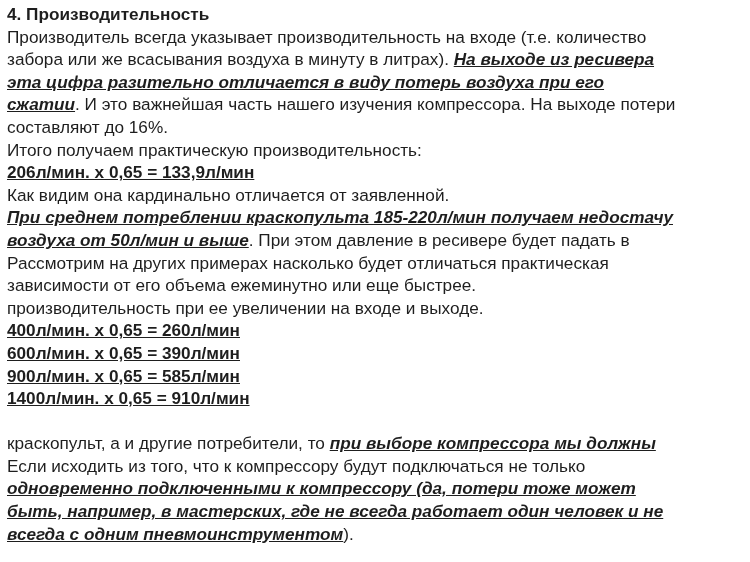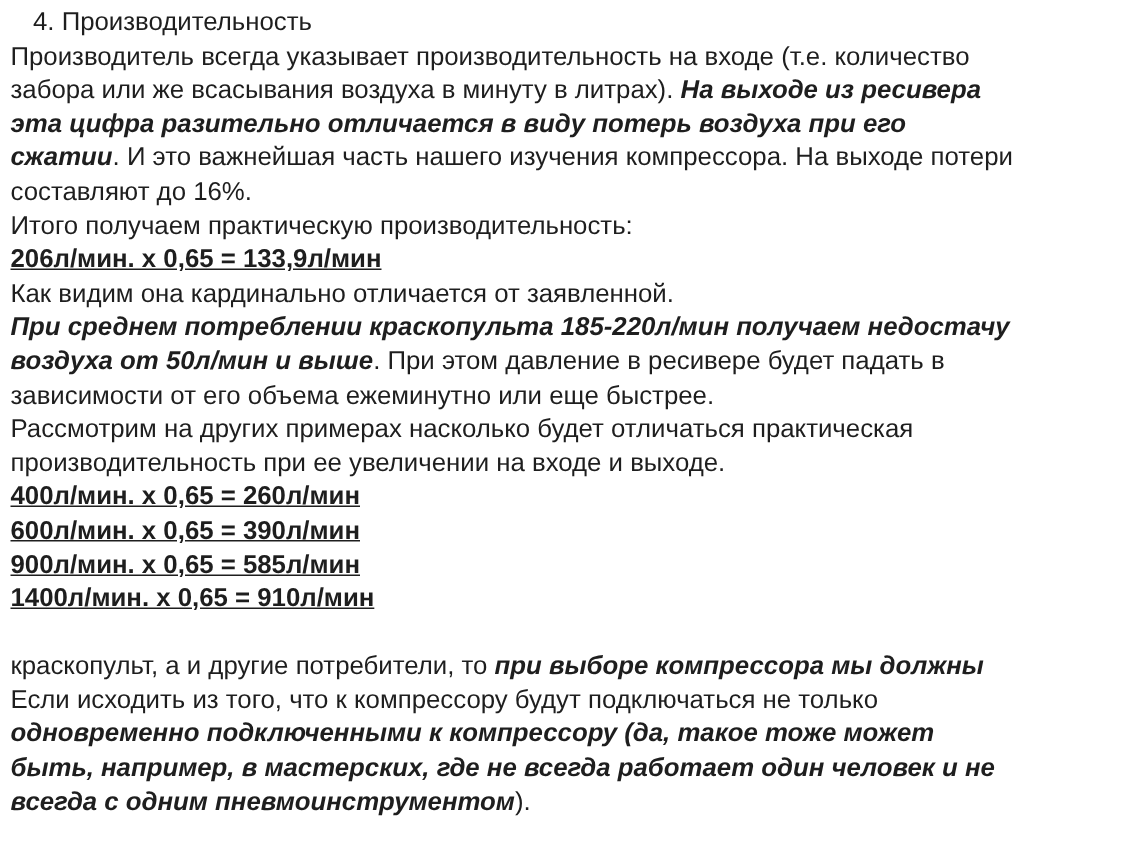--- a/index.html
+++ b/index.html
@@ -22,52 +22,52 @@
       font-size: 17.2px;
       line-height: 22.6px;
       color: #1e1e1e;
     }
     .line {
       white-space: nowrap;
       display: block;
       height: 22.6px;
     }
     .b { font-weight: bold; text-decoration: underline; }
-    .bi { font-weight: bold; font-style: italic; }
-    .title { font-weight: normal; margin-left: 15px; }
+    .bi { font-weight: bold; font-style: italic; text-decoration: underline; }
+    .title { font-weight: bold; }
     .blank { height: 22.6px; }
   </style>
 </head>
 <body>
 
 <div class="doc">
   <span class="line title">4. Производительность</span>
 
   <span class="line">Производитель всегда указывает производительность на входе (т.е. количество</span>
   <span class="line"><span>забора или же всасывания воздуха в минуту в литрах). </span><span class="bi">На выходе из ресивера</span></span>
   <span class="line bi">эта цифра разительно отличается в виду потерь воздуха при его</span>
   <span class="line"><span class="bi">сжатии</span><span>. И это важнейшая часть нашего изучения компрессора. На выходе потери</span></span>
   <span class="line">составляют до 16%.</span>
 
   <span class="line">Итого получаем практическую производительность:</span>
   <span class="line b">206л/мин. х 0,65 = 133,9л/мин</span>
   <span class="line">Как видим она кардинально отличается от заявленной.</span>
 
   <span class="line bi">При среднем потреблении краскопульта 185-220л/мин получаем недостачу</span>
   <span class="line"><span class="bi">воздуха от 50л/мин и выше</span><span>. При этом давление в ресивере будет падать в</span></span>
+  <span class="line">Рассмотрим на других примерах насколько будет отличаться практическая</span>
+
   <span class="line">зависимости от его объема ежеминутно или еще быстрее.</span>
-
-  <span class="line">Рассмотрим на других примерах насколько будет отличаться практическая</span>
   <span class="line">производительность при ее увеличении на входе и выходе.</span>
 
   <span class="line b">400л/мин. х 0,65 = 260л/мин</span>
   <span class="line b">600л/мин. х 0,65 = 390л/мин</span>
   <span class="line b">900л/мин. х 0,65 = 585л/мин</span>
   <span class="line b">1400л/мин. х 0,65 = 910л/мин</span>
 
   <span class="line blank"></span>
 
   <span class="line"><span>краскопульт, а и другие потребители, то </span><span class="bi">при выборе компрессора мы должны</span></span>
   <span class="line">Если исходить из того, что к компрессору будут подключаться не только</span>
-  <span class="line bi">одновременно подключенными к компрессору (да, такое тоже может</span>
+  <span class="line bi">одновременно подключенными к компрессору (да, потери тоже может</span>
   <span class="line bi">быть, например, в мастерских, где не всегда работает один человек и не</span>
   <span class="line"><span class="bi">всегда с одним пневмоинструментом</span><span>).</span></span>
 </div>
 
 </body></html>

